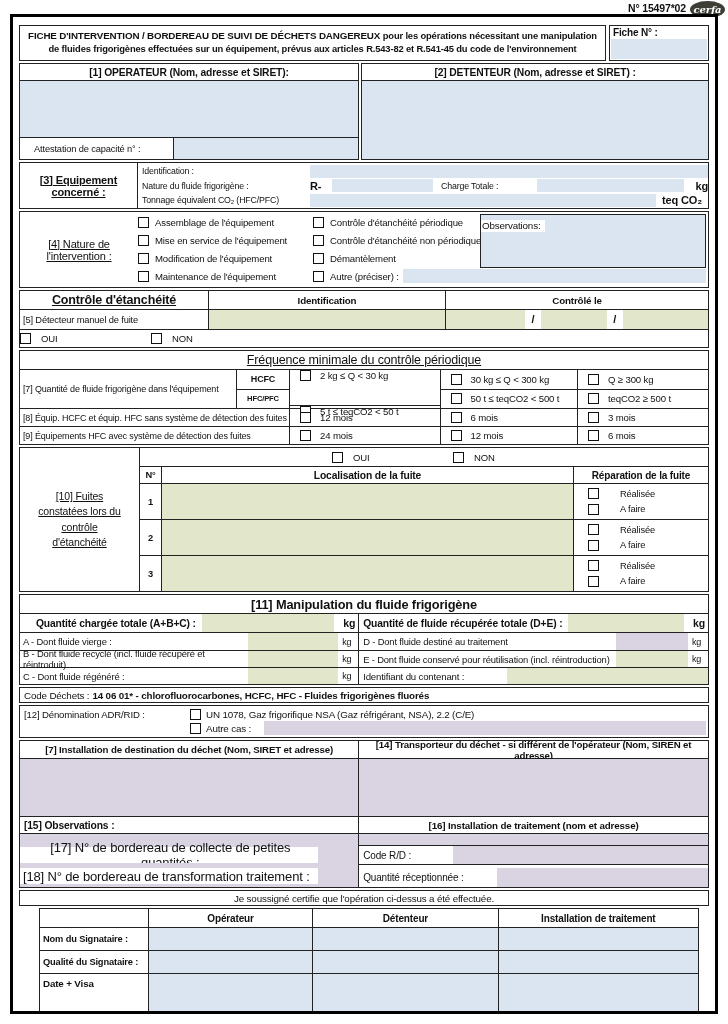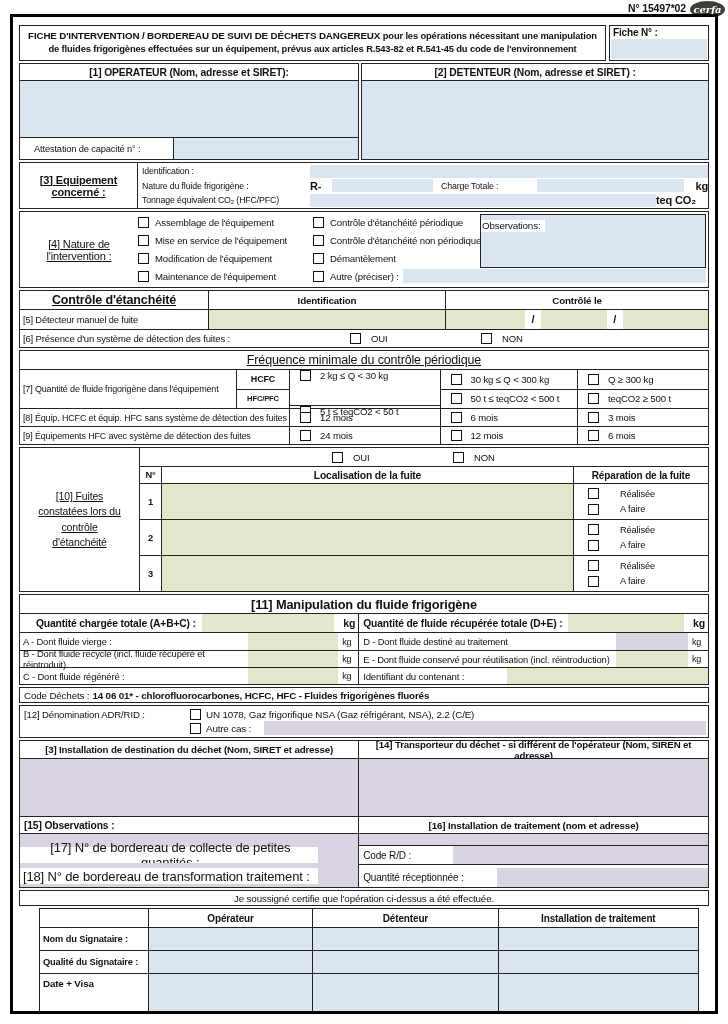--- a/index.html
+++ b/index.html
@@ -246,21 +246,21 @@
         <span class="s3-lbl">Nature du fluide frigorigène  :</span>
         <span class="bold" style="font-size:11px;width:22px;">R-</span>
         <span class="f-blue" style="flex:1.1;height:13px;"></span>
         <span style="font-size:8.8px;width:104px;padding-left:8px;">Charge Totale :</span>
         <span class="f-blue" style="flex:1.6;height:13px;"></span>
         <span class="bold" style="font-size:11px;width:24px;text-align:right;">kg</span>
       </div>
       <div class="s3-r">
         <span class="s3-lbl">Tonnage équivalent CO₂ (HFC/PFC)</span>
         <span class="f-blue" style="flex:1;height:13px;"></span>
-        <span class="bold" style="font-size:11px;width:52px;text-align:left;">teq CO₂</span>
+        <span class="bold" style="font-size:11px;width:52px;text-align:center;">teq CO₂</span>
       </div>
     </div>
   </div>
 
   <div class="gap"></div>
 
   <div class="bx s4">
     <div class="s4-title">
       <span class="und">[4] Nature de</span>
       <span class="und">l'intervention :</span>
@@ -312,21 +312,20 @@
       <div class="r5-id f-green"></div>
       <div class="r5-date">
         <span class="d1 f-green"></span>
         <span class="slashcell">/</span>
         <span class="d2 f-green"></span>
         <span class="slashcell">/</span>
         <span class="d3 f-green"></span>
       </div>
     </div>
     <div class="ce-r6">
-      <span style="padding-left:3px;width:330px;">[6] Présence d'un système de détection des fuites :</span>
       <span class="cb"></span>
       <span style="margin-left:10px;width:110px;">OUI</span>
       <span class="cb"></span>
       <span style="margin-left:10px;">NON</span>
     </div>
   </div>
 
   <div class="gap"></div>
 
   <div class="bx">
@@ -556,21 +555,21 @@
       <span class="cb"></span>
       <span class="s12-txt" style="width:58px;">Autre cas :</span>
       <span class="s12-fld f-purple"></span>
     </div>
   </div>
 
   <div class="gap"></div>
 
   <div class="bx s1314">
     <div class="col1314 cl">
-      <div class="hdr1314 ctr">[3] Installation de destination du déchet  (Nom, SIRET et adresse)</div>
+      <div class="hdr1314 ctr">[7] Installation de destination du déchet  (Nom, SIRET et adresse)</div>
       <div class="body1314 f-purple"></div>
     </div>
     <div class="col1314 cr">
       <div class="hdr1314 ctr">[14] Transporteur  du déchet - si différent de l'opérateur (Nom, SIREN et adresse)</div>
       <div class="body1314 f-purple"></div>
     </div>
   </div>
 
   <div class="bx s1516" style="border-top:none;">
     <div class="s15col">

